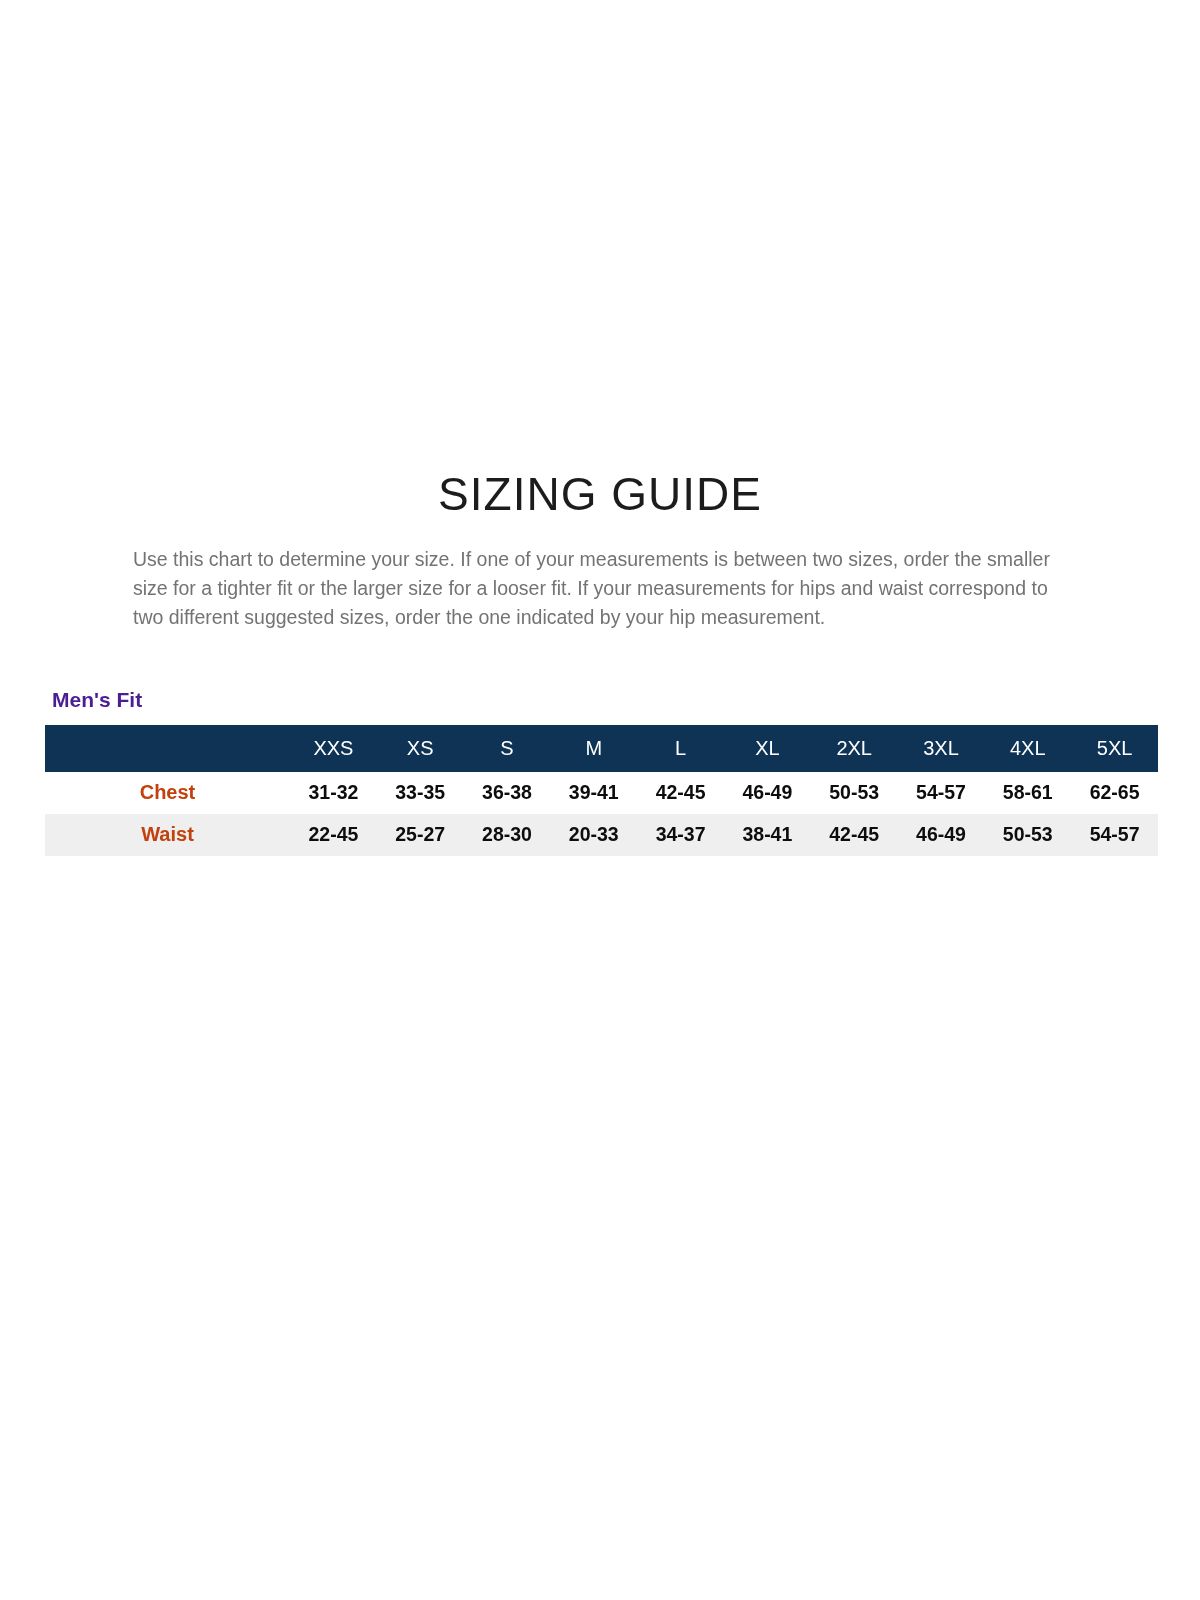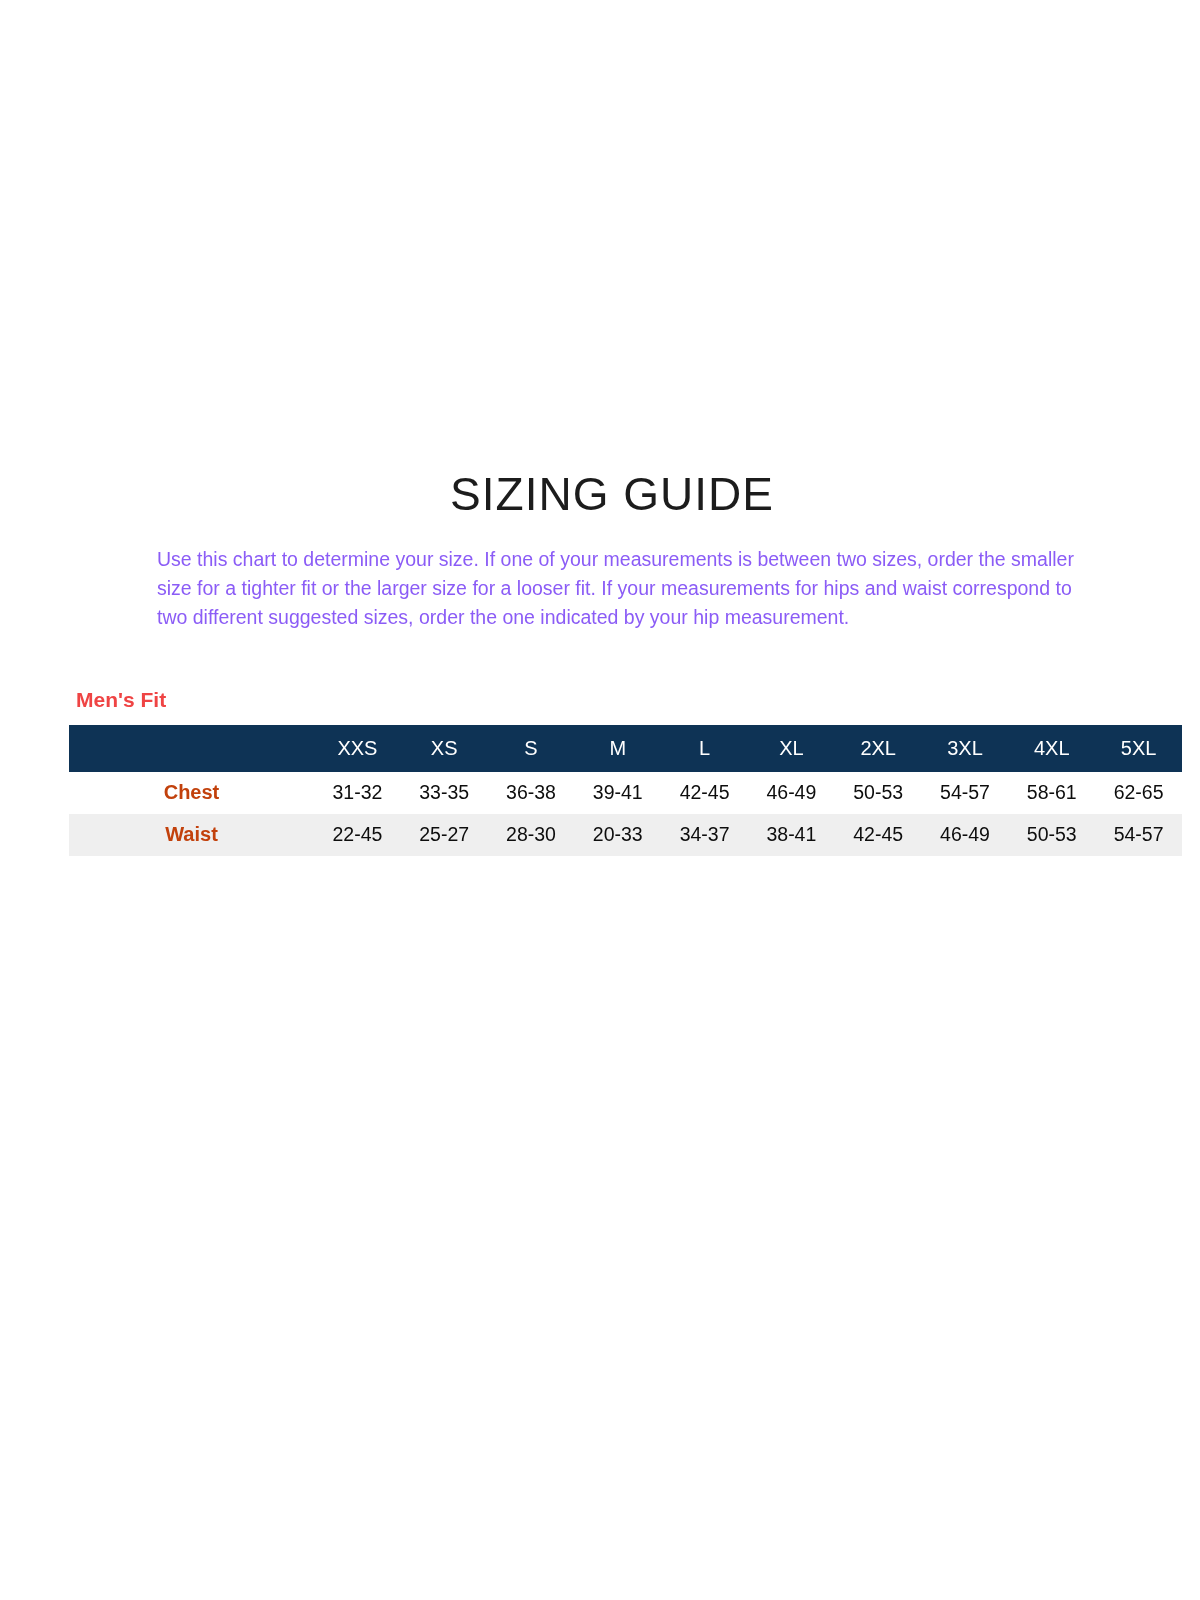--- a/index.html
+++ b/index.html
@@ -10,46 +10,45 @@
     font-family: "Liberation Sans", sans-serif;
     color: #111111;
   }
 
   .page {
     position: relative;
     width: 1200px;
     height: 1600px;
     background: #ffffff;
     overflow: hidden;
-    padding-left: 24px;
   }
 
   .page-title {
     padding-top: 470px;
     text-align: center;
     font-size: 46px;
     font-weight: 400;
     letter-spacing: 1px;
     color: #1c1c1c;
     line-height: 1.05;
   }
 
   .intro {
     margin: 27px 0 0 133px;
     width: 922px;
     font-size: 19.5px;
     line-height: 1.48;
-    color: #8b5cf6;
+    color: #737373;
   }
 
   .section-label {
     margin: 56px 0 0 52px;
     font-size: 21px;
     font-weight: 700;
-    color: #ef4444;
+    color: #4c1d95;
   }
 
   table.size-table {
     margin: 13px 0 0 45px;
     width: 1113px;
     border-collapse: collapse;
     table-layout: fixed;
     font-size: 19.5px;
   }
 
@@ -76,20 +75,21 @@
     font-size: 20px;
     text-align: center;
     vertical-align: middle;
     color: #c2410c;
   }
 
   table.size-table tbody td {
     text-align: center;
     vertical-align: middle;
     color: #0d0d0d;
+    font-weight: bold;
   }
 </style>
 </head>
 <body>
 
 <div class="page">
 
   <h1 class="page-title">SIZING GUIDE</h1>
 
   <p class="intro">Use this chart to determine your size. If one of your measurements is between two sizes, order the smaller size for a tighter fit or the larger size for a looser fit. If your measurements for hips and waist correspond to two different suggested sizes, order the one indicated by your hip measurement.</p>

